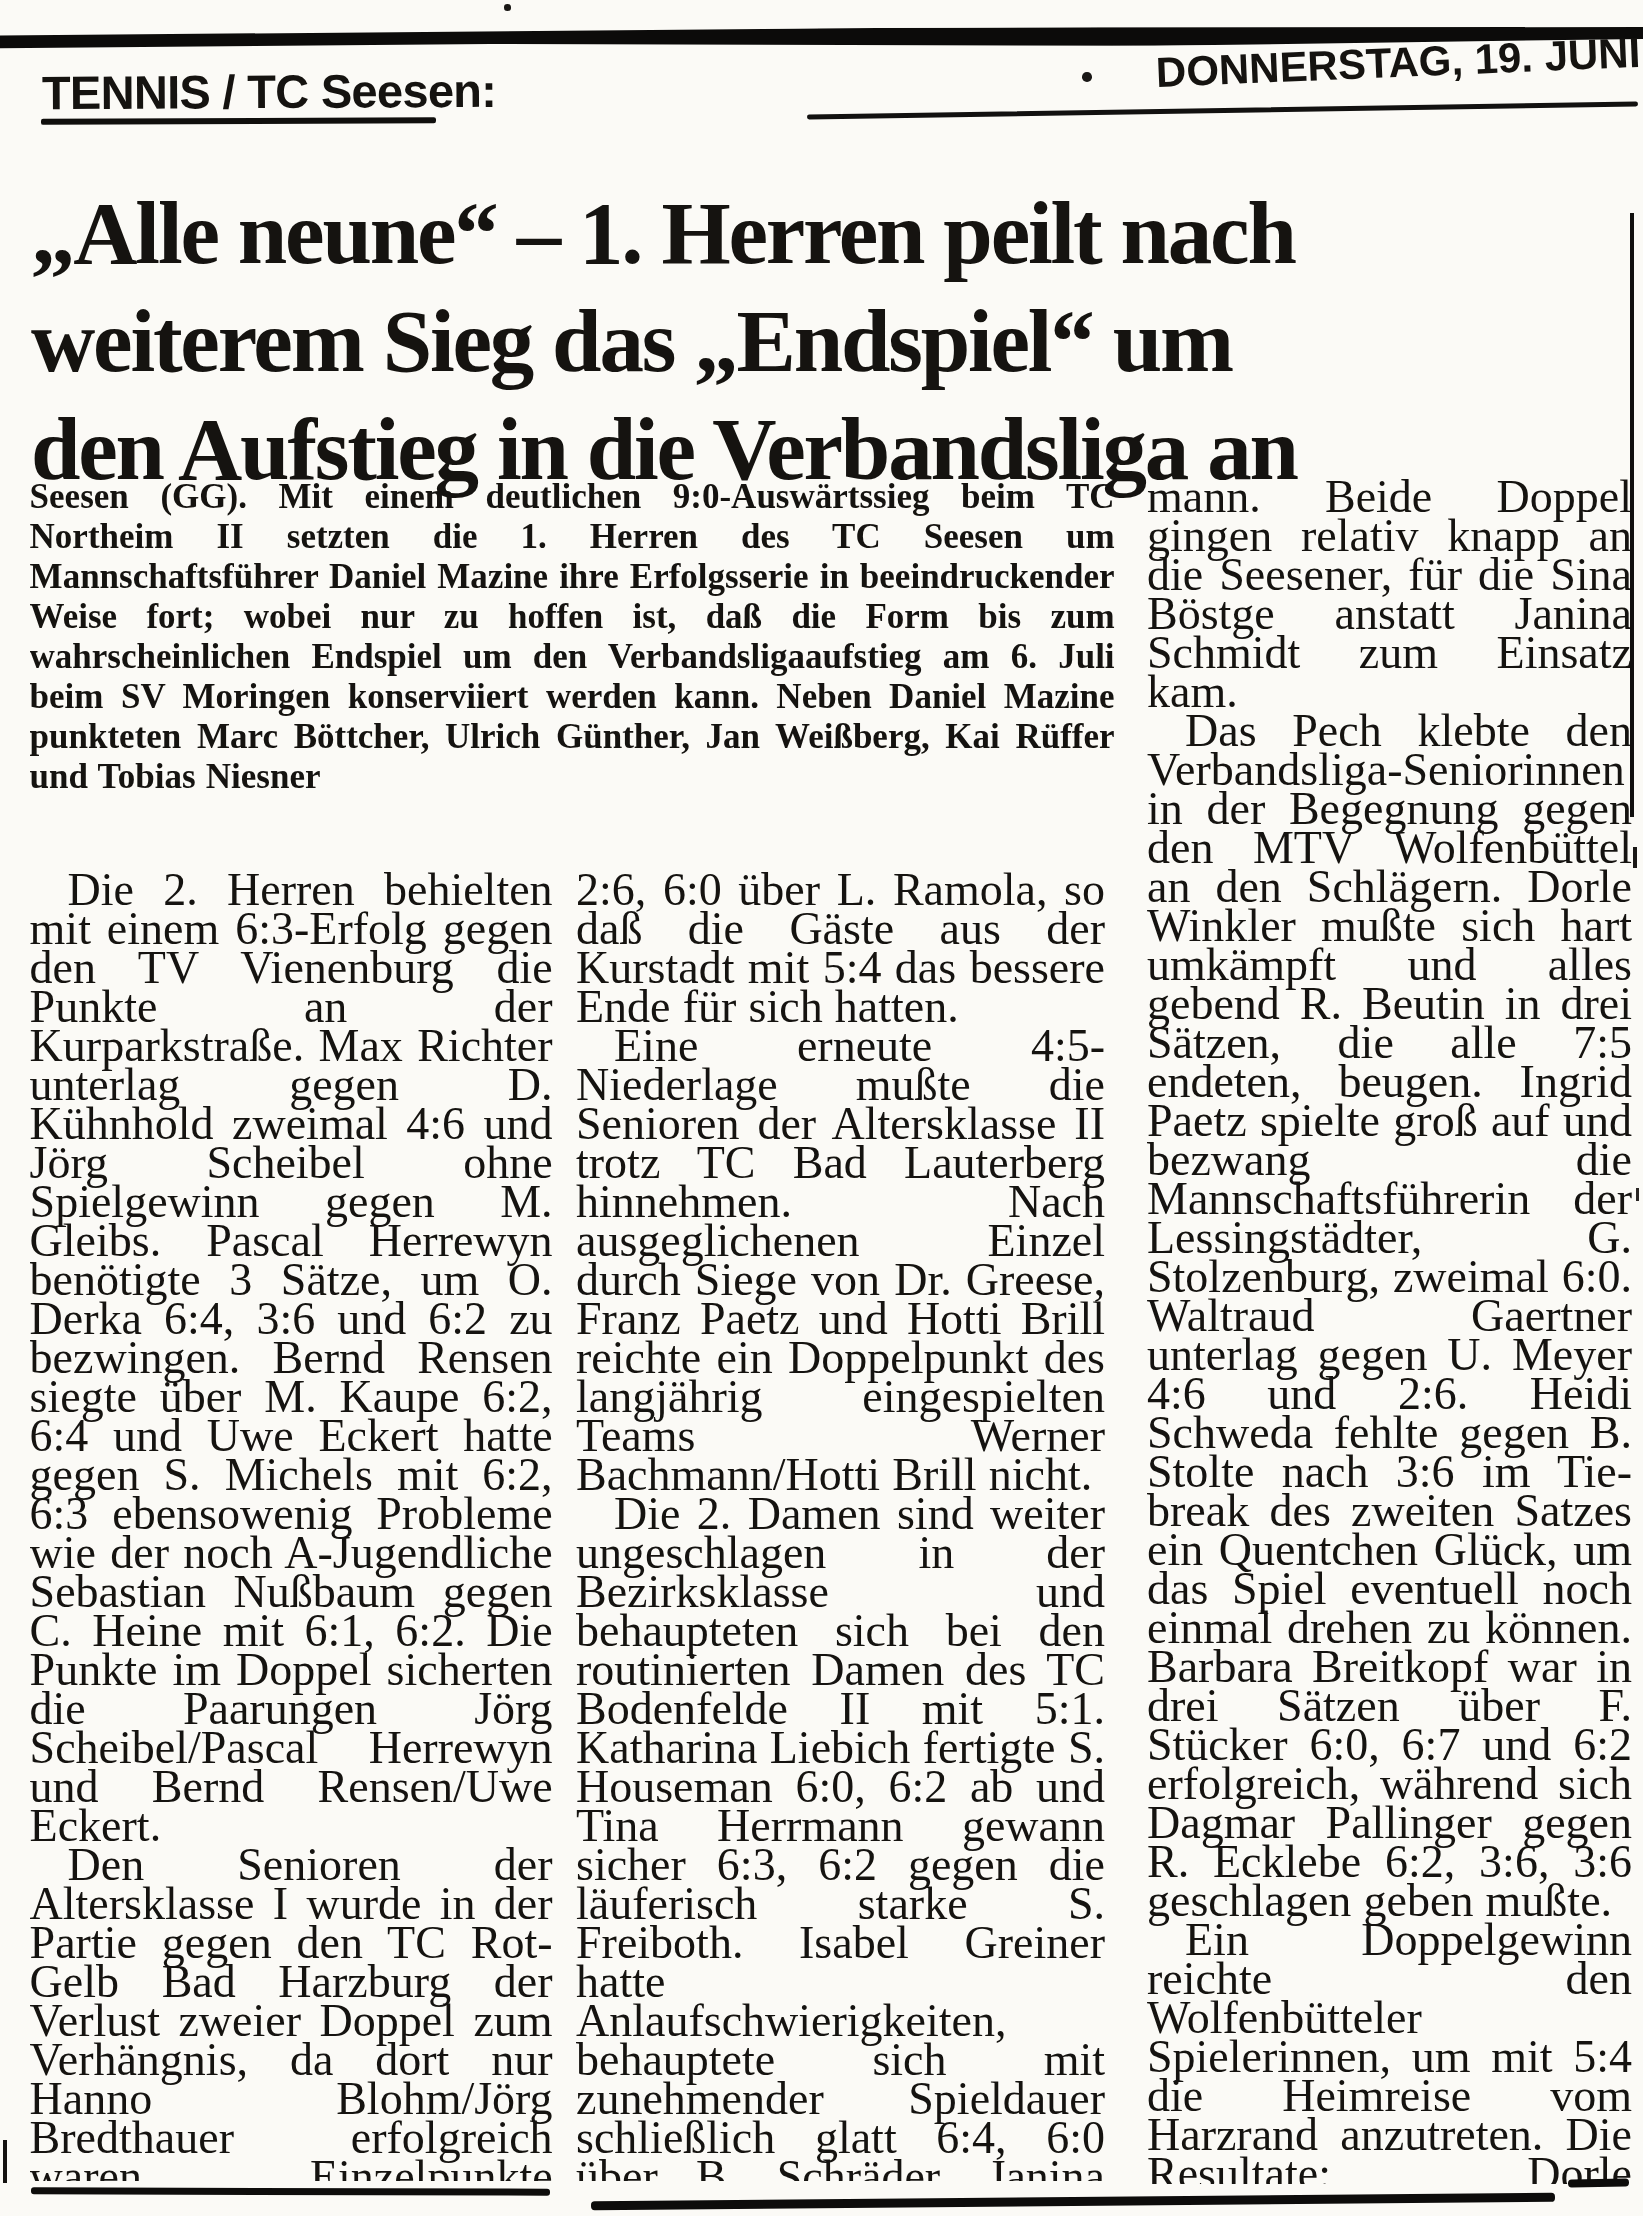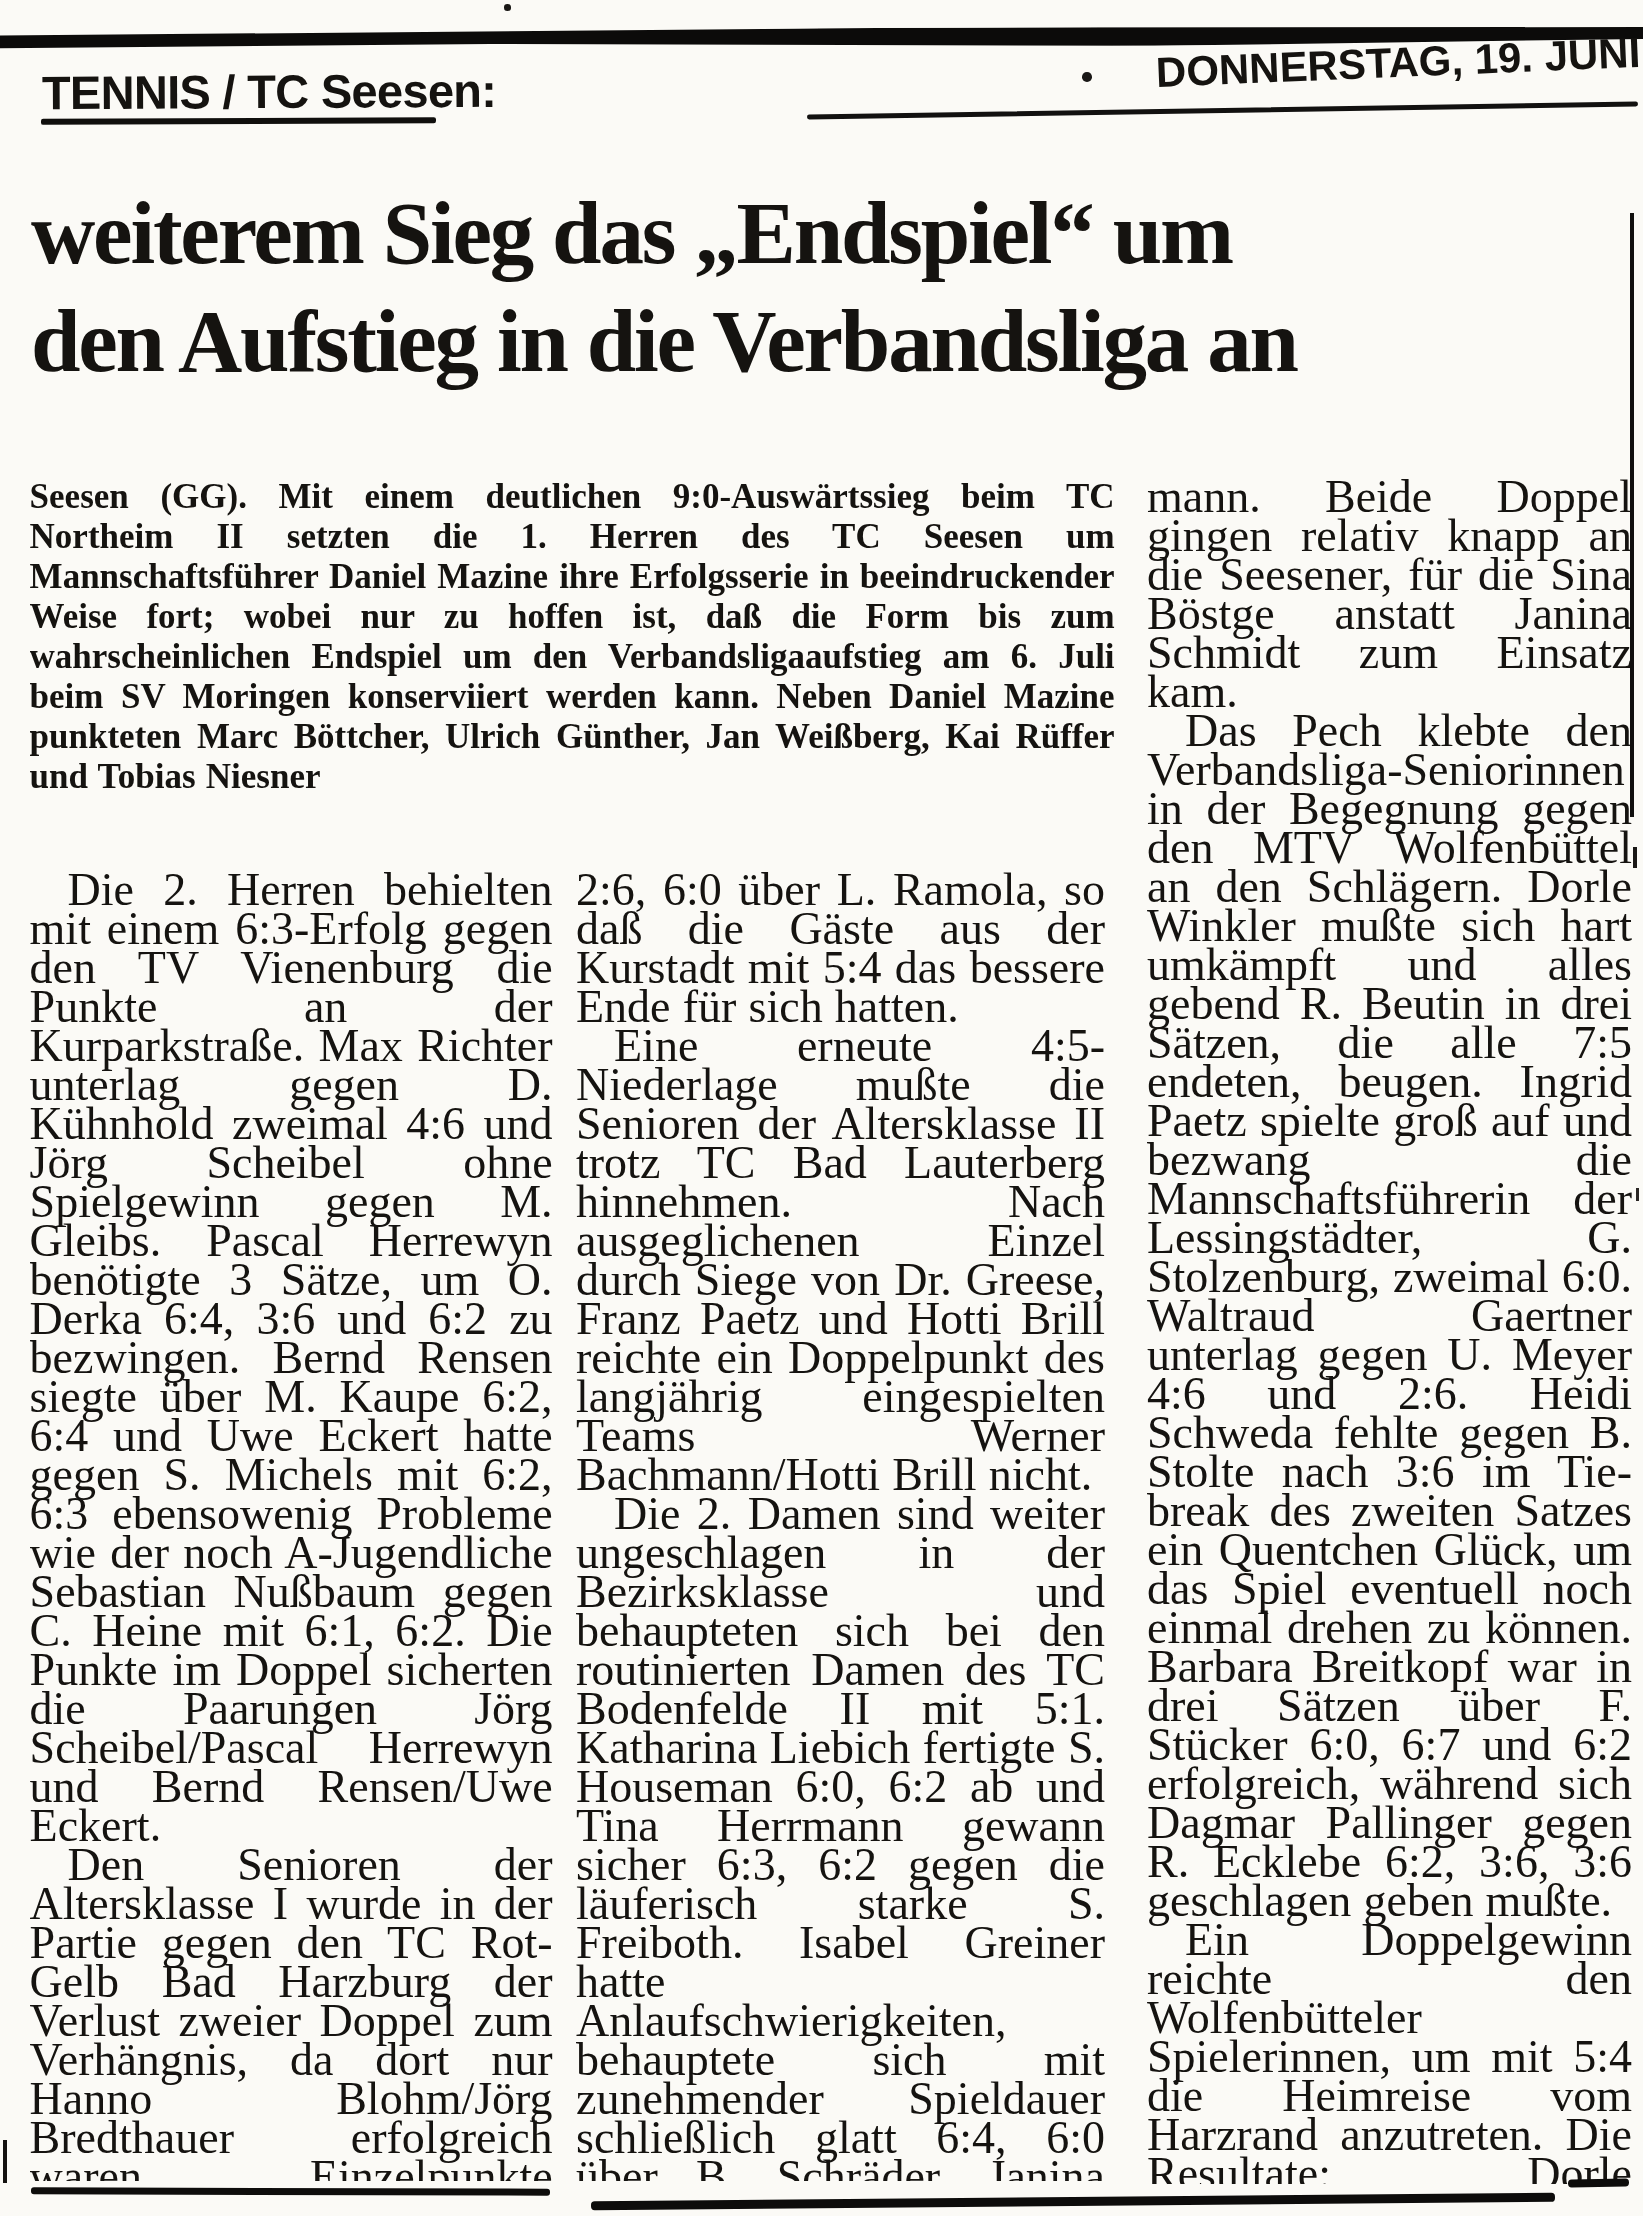--- a/index.html
+++ b/index.html
@@ -99,20 +99,21 @@
 
   <div class="kicker">TENNIS / TC Seesen:</div>
   <div class="kicker-rule"></div>
 
   <div class="date">DONNERSTAG, 19. JUNI 1997</div>
   <div class="date-rule"></div>
   <div class="ink-speck" style="left:1082px; top:72px; width:9.6px; height:9.6px;"></div>
   <div class="ink-speck" style="left:504px; top:4.4px; width:6.6px; height:6.6px;"></div>
 
   <div class="headline">
+    <div>„Alle neune“ – 1. Herren peilt nach</div>
     <div>weiterem Sieg das „Endspiel“ um</div>
     <div>den Aufstieg in die Verbandsliga an</div>
   </div>
 
   <div class="lead">Seesen (GG). Mit einem deutlichen 9:0-Auswärtssieg beim TC Northeim II setzten die 1. Herren des TC Seesen um Mannschaftsführer Daniel Mazine ihre Erfolgsserie in beeindruckender Weise fort; wobei nur zu hoffen ist, daß die Form bis zum wahrscheinlichen Endspiel um den Verbandsligaaufstieg am 6. Juli beim SV Moringen konserviiert werden kann. Neben Daniel Mazine punkteten Marc Böttcher, Ulrich Günther, Jan Weißberg, Kai Rüffer und Tobias Niesner</div>
 
   <div class="column" id="col1">
       <p class="indent">Die 2. Herren behielten mit einem 6:3-Erfolg gegen den TV Vienenburg die Punkte an der Kurparkstraße. Max Richter unterlag gegen D. Kühnhold zweimal 4:6 und Jörg Scheibel ohne Spielgewinn gegen M. Gleibs. Pascal Herrewyn benötigte 3 Sätze, um O. Derka 6:4, 3:6 und 6:2 zu bezwingen. Bernd Rensen siegte über M. Kaupe 6:2, 6:4 und Uwe Eckert hatte gegen S. Michels mit 6:2, 6:3 ebensowenig Probleme wie der noch A-Jugendliche Sebastian Nußbaum gegen C. Heine mit 6:1, 6:2. Die Punkte im Doppel sicherten die Paarungen Jörg Scheibel/Pascal Herrewyn und Bernd Rensen/Uwe Eckert.</p>
       <p class="indent">Den Senioren der Altersklasse I wurde in der Partie gegen den TC Rot-Gelb Bad Harzburg der Verlust zweier Doppel zum Verhängnis, da dort nur Hanno Blohm/Jörg Bredthauer erfolgreich waren. Einzelpunkte erspielten sich Henning Peters mit 6:4, 6:3 über A. Heinecke, Norbert Schweda beim 7:6, 6:3 gegen K. Materzok und Hanno Blohm 6:2,</p>
     </div>

